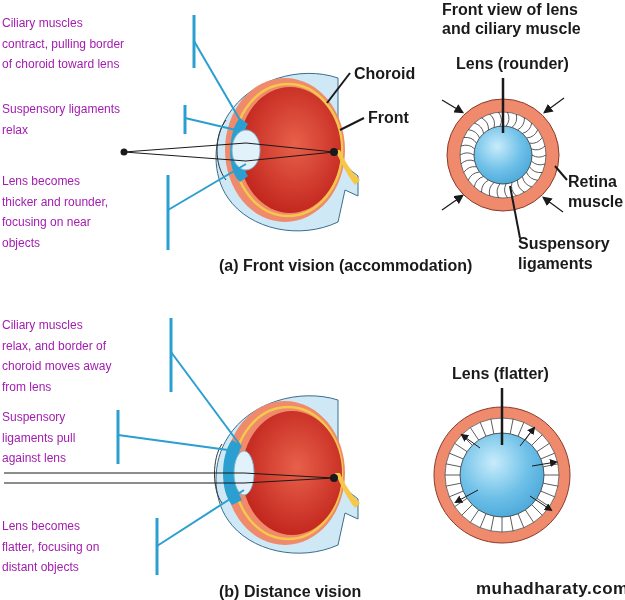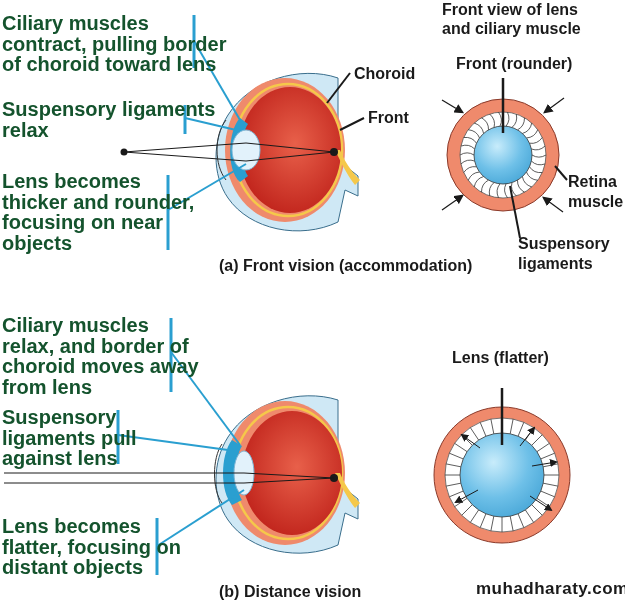--- a/index.html
+++ b/index.html
@@ -1,17 +1,17 @@
 <!DOCTYPE html>
 <html><head>
 <meta charset="utf-8">
 <style>
   html, body { margin:0; padding:0; background:#ffffff; }
   body { width:625px; height:600px; position:relative; overflow:hidden; font-family:"Liberation Sans", sans-serif; }
-  .lbl { position:absolute; color:#14532d; font-weight:bold; font-size:20px; line-height:20.5px; white-space:nowrap; }
+  .lbl { position:absolute; color:#a21caf; font-weight:normal; font-size:12px; line-height:20.5px; white-space:nowrap; }
   .dk { position:absolute; color:#1a1a1a; font-weight:bold; font-size:16px; line-height:20px; white-space:nowrap; }
   svg { position:absolute; left:0; top:0; }
 </style>
 </head>
 <body>
 
 <svg width="625" height="600" viewBox="0 0 625 600">
   <defs>
     <radialGradient id="eyeGrad" cx="0.55" cy="0.45" r="0.6">
       <stop offset="0" stop-color="#e8604a"></stop>
@@ -184,35 +184,35 @@
 relax</div>
 <div class="lbl" style="left:2px;top:171px;">Lens becomes
 thicker and rounder,
 focusing on near
 objects</div>
 
 <div class="dk" style="left:354px;top:64px;">Choroid</div>
 <div class="dk" style="left:368px;top:108px;">Front</div>
 <div class="dk" style="left:442px;top:0px;line-height:19px;">Front view of lens
 and ciliary muscle</div>
-<div class="dk" style="left:456px;top:54px;">Front (rounder)</div>
+<div class="dk" style="left:456px;top:54px;">Lens (rounder)</div>
 <div class="dk" style="left:568px;top:172px;">Retina
 muscle</div>
 <div class="dk" style="left:518px;top:234px;">Suspensory
 ligaments</div>
 <div class="dk" style="left:219px;top:256px;">(a) Front vision (accommodation)</div>
 
 <div class="lbl" style="left:2px;top:315px;">Ciliary muscles
 relax, and border of
 choroid moves away
 from lens</div>
 <div class="lbl" style="left:2px;top:407px;">Suspensory
 ligaments pull
 against lens</div>
 <div class="lbl" style="left:2px;top:516px;">Lens becomes
 flatter, focusing on
 distant objects</div>
 
-<div class="dk" style="left:452px;top:348px;text-align:center;">Lens (flatter)</div>
+<div class="dk" style="left:452px;top:364px;text-align:center;">Lens (flatter)</div>
 <div class="dk" style="left:219px;top:582px;">(b) Distance vision</div>
 <div class="dk" style="left:476px;top:579px;font-size:17px;letter-spacing:0.5px;">muhadharaty.com</div>
 
 <style>.lbl,.dk{white-space:pre;}</style>
 
 </body></html>

